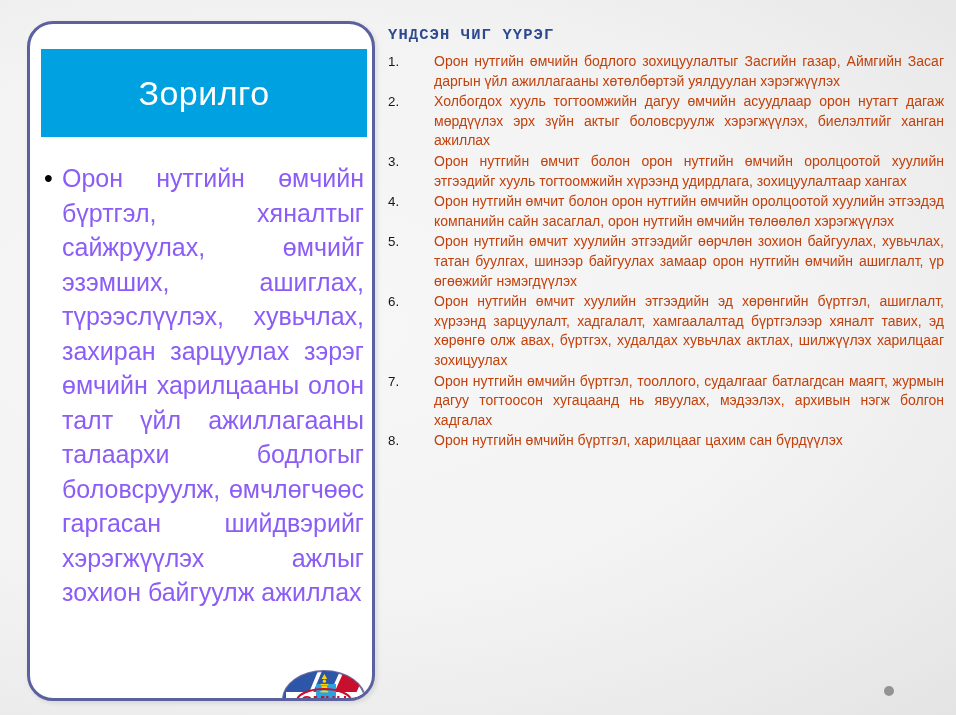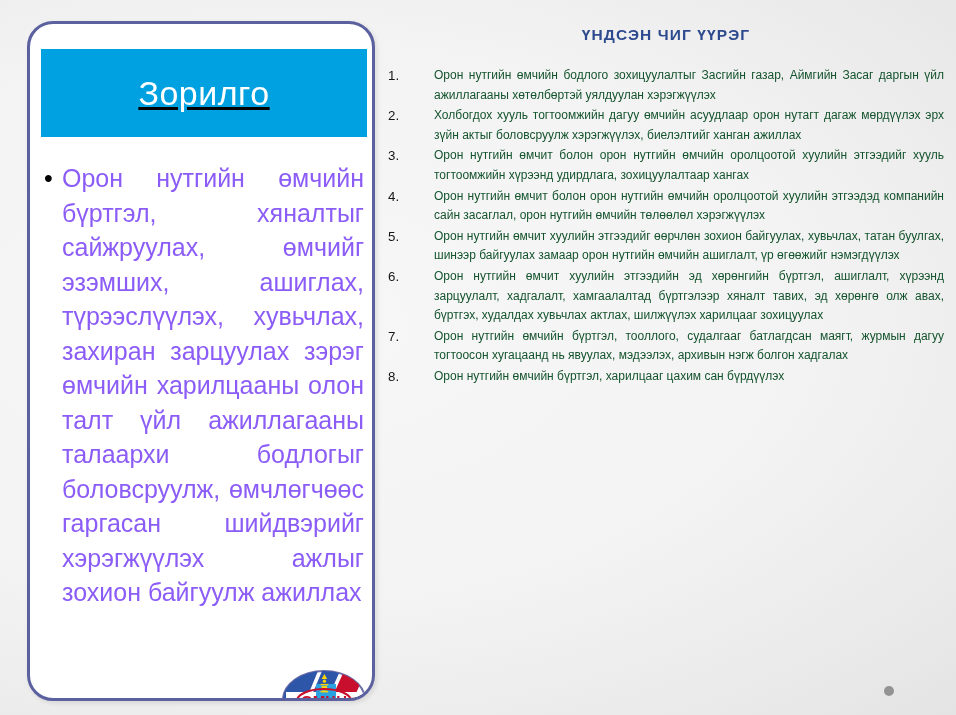--- a/index.html
+++ b/index.html
@@ -23,21 +23,21 @@
     border:3px solid #5b619f;
     border-radius:26px;
     box-shadow:2px 2px 5px rgba(0,0,0,0.10);
     overflow:hidden;
   }
   .left-title-bar {
     position:absolute;
     left:11px; top:25px;
     width:326px; height:88px;
     background:#00a1e0;
-    display:flex; align-items:center; justify-content:center;text-decoration:underline;
+    display:flex; align-items:center; justify-content:center;
   }
   .left-title-bar span {
     color:#ffffff;
     font-size:34px;
     font-weight:400;
     letter-spacing:0.5px;
     line-height:1;
   }
   .left-body {
     position:absolute;
@@ -74,44 +74,44 @@
     width:92px; height:64px;
   }
 
   
   .right-panel {
     position:absolute;
     left:388px; top:26px;
     width:556px; height:685px;
   }
   .right-title {
-    text-align:center;
     color:#2e4a8e;
     font-size:15.5px;
     font-weight:bold;
     letter-spacing:1.1px;
-    margin-bottom:22px;
+    margin-bottom:8px;
+    font-family:Liberation Mono, monospace;
   }
   .olist { list-style:none; }
   .oitem {
     display:flex;
     align-items:flex-start;
     margin-bottom:1px;
   }
   .oitem .num {
     flex:0 0 46px;
     font-size:13.3px;
     line-height:19.6px;
     color:#151515;
   }
   .oitem .body {
     flex:1 1 auto;
-    font-size:12px;
+    font-size:14px;
     line-height:19.6px;
-    color:#14532d;
+    color:#c2410c;
     text-align:justify;
     text-align-last:left;
     hyphens:none;
   }
 
   
   .decor-dot {
     position:absolute;
     left:884px; top:686px;
     width:10px; height:10px;

